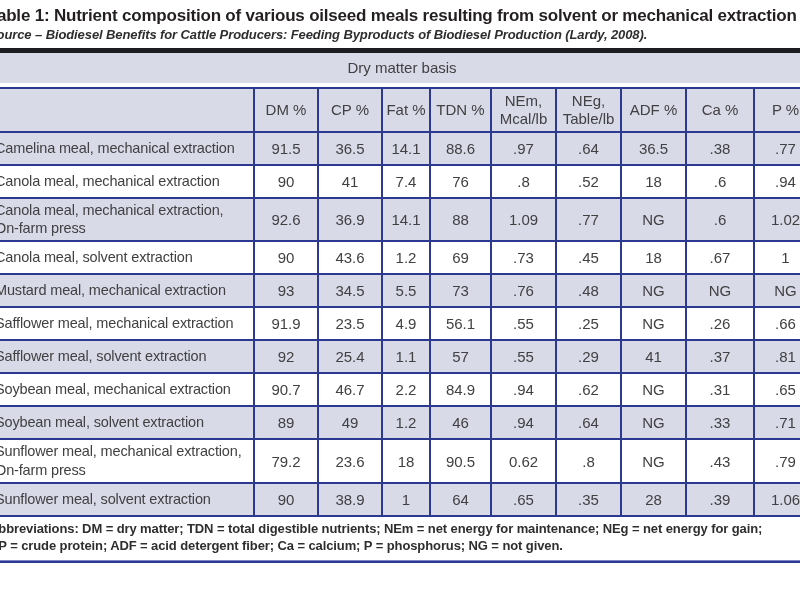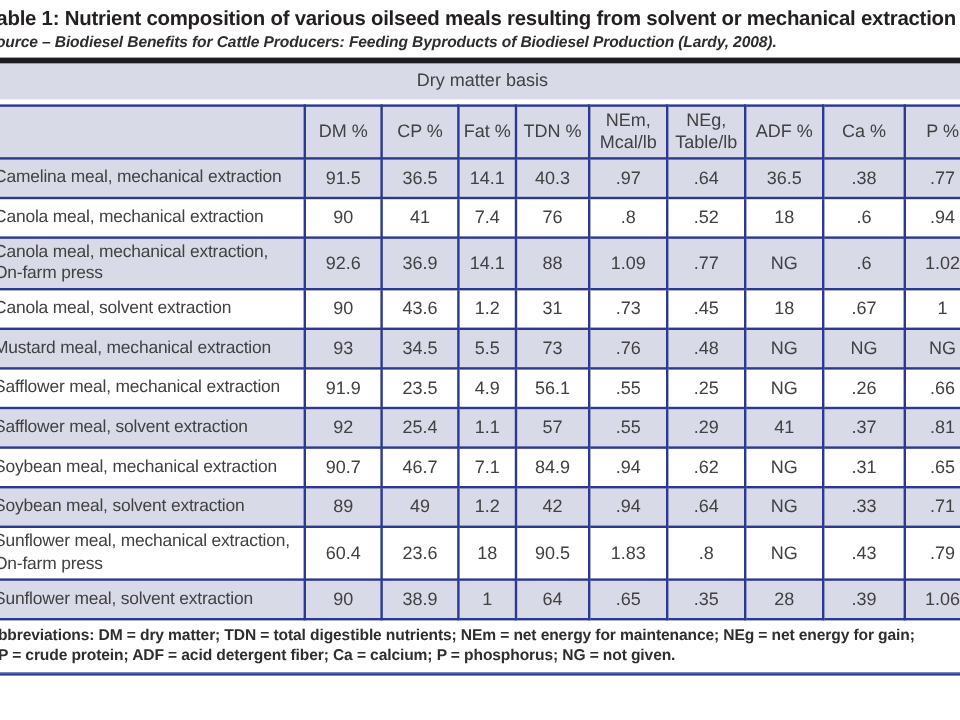--- a/index.html
+++ b/index.html
@@ -113,21 +113,21 @@
             <th>Ca %</th>
             <th>P %</th>
           </tr>
       </thead>
       <tbody id="table-body">
           <tr>
             <td class="label-cell">Camelina meal, mechanical extraction</td>
             <td>91.5</td>
             <td>36.5</td>
             <td>14.1</td>
-            <td>40.3</td>
+            <td>88.6</td>
             <td>.97</td>
             <td>.64</td>
             <td>36.5</td>
             <td>.38</td>
             <td>.77</td>
           </tr>
           <tr>
             <td class="label-cell">Canola meal, mechanical extraction</td>
             <td>90</td>
             <td>41</td>
@@ -149,21 +149,21 @@
             <td>.77</td>
             <td>NG</td>
             <td>.6</td>
             <td>1.02</td>
           </tr>
           <tr>
             <td class="label-cell">Canola meal, solvent extraction</td>
             <td>90</td>
             <td>43.6</td>
             <td>1.2</td>
-            <td>31</td>
+            <td>69</td>
             <td>.73</td>
             <td>.45</td>
             <td>18</td>
             <td>.67</td>
             <td>1</td>
           </tr>
           <tr>
             <td class="label-cell">Mustard meal, mechanical extraction</td>
             <td>93</td>
             <td>34.5</td>
@@ -196,47 +196,47 @@
             <td>.55</td>
             <td>.29</td>
             <td>41</td>
             <td>.37</td>
             <td>.81</td>
           </tr>
           <tr>
             <td class="label-cell">Soybean meal, mechanical extraction</td>
             <td>90.7</td>
             <td>46.7</td>
-            <td>7.1</td>
+            <td>2.2</td>
             <td>84.9</td>
             <td>.94</td>
             <td>.62</td>
             <td>NG</td>
             <td>.31</td>
             <td>.65</td>
           </tr>
           <tr>
             <td class="label-cell">Soybean meal, solvent extraction</td>
             <td>89</td>
             <td>49</td>
             <td>1.2</td>
-            <td>42</td>
+            <td>46</td>
             <td>.94</td>
             <td>.64</td>
             <td>NG</td>
             <td>.33</td>
             <td>.71</td>
           </tr>
           <tr>
             <td class="label-cell">Sunflower meal, mechanical extraction, On-farm press</td>
-            <td>60.4</td>
+            <td>79.2</td>
             <td>23.6</td>
             <td>18</td>
             <td>90.5</td>
-            <td>1.83</td>
+            <td>0.62</td>
             <td>.8</td>
             <td>NG</td>
             <td>.43</td>
             <td>.79</td>
           </tr>
           <tr>
             <td class="label-cell">Sunflower meal, solvent extraction</td>
             <td>90</td>
             <td>38.9</td>
             <td>1</td>

